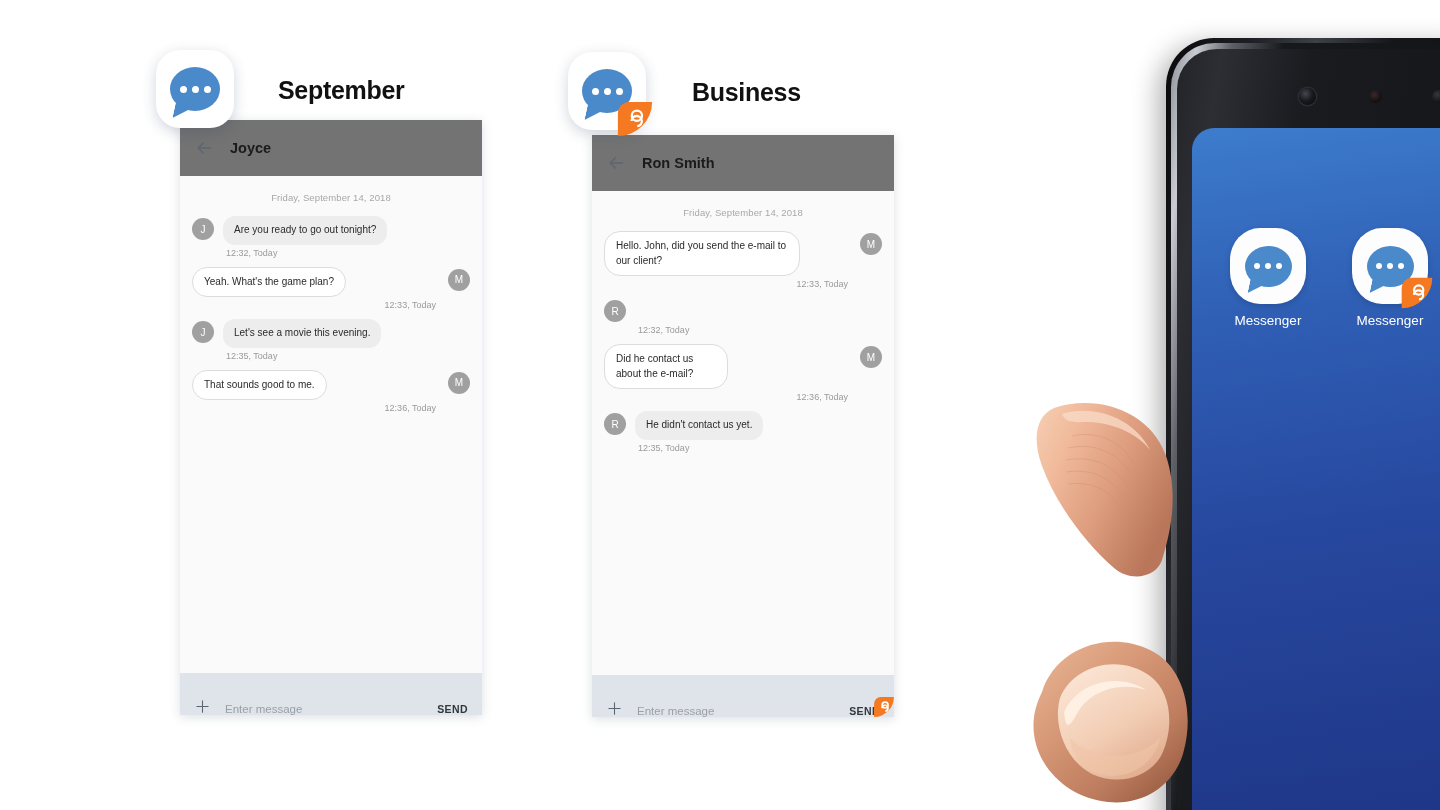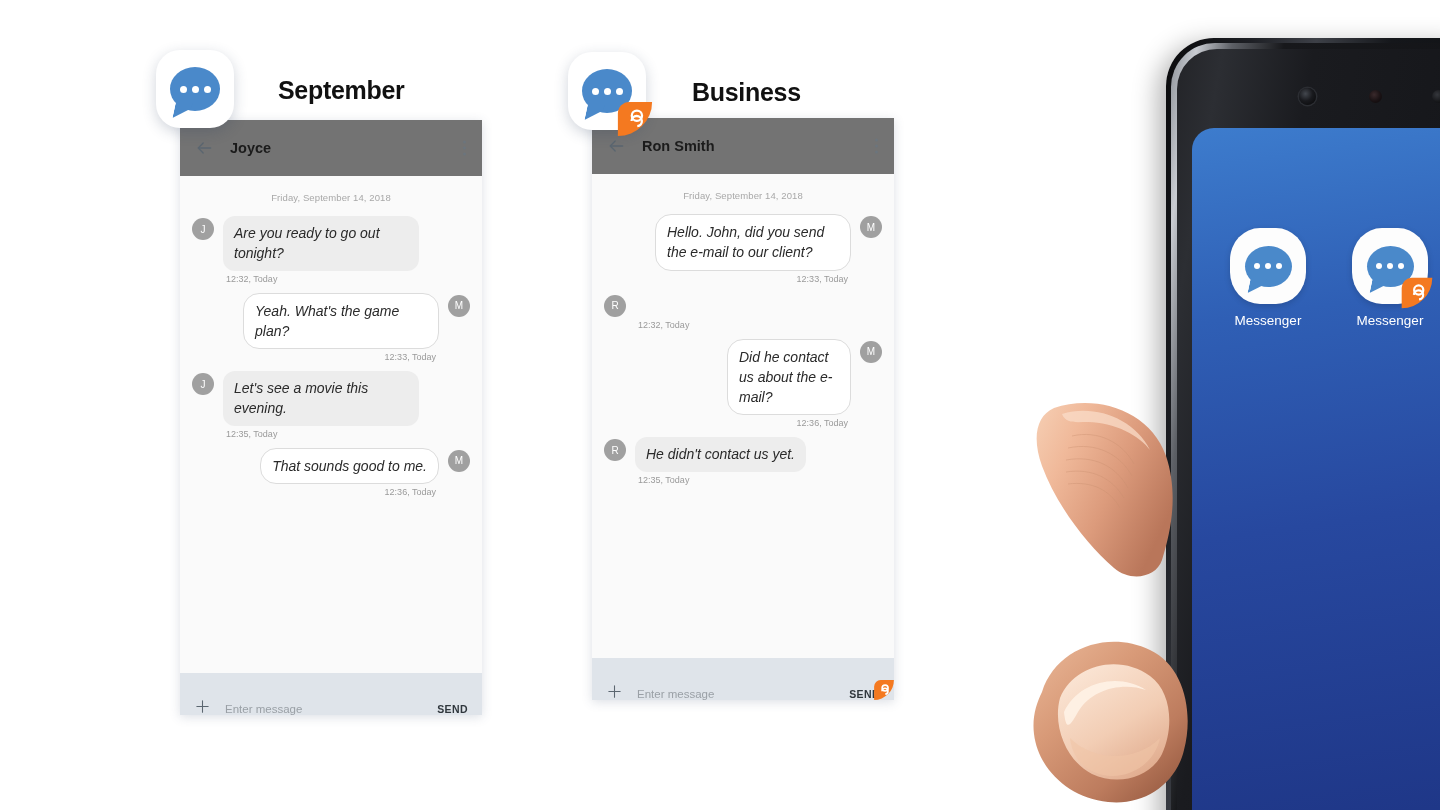--- a/index.html
+++ b/index.html
@@ -108,40 +108,39 @@
   .date-sep {
     text-align: center;
     font-size: 9.5px;
     color: #a8a8a8;
     margin: 4px 0 13px 0;
     letter-spacing: 0.1px;
   }
 
   .row { display: flex; margin-bottom: 3px; }
   .row.in  { justify-content: flex-start; align-items: flex-start; }
-  .row.out { justify-content: flex-end;   align-items: flex-start; }
+  .row.out { justify-content: space-between;   align-items: flex-start; }
 
   .avatar {
     width: 22px; height: 22px; border-radius: 50%;
     background: #a0a0a0;
     color: #ffffff;
     font-size: 10px;
     display: flex; align-items: center; justify-content: center;
     flex: 0 0 22px;
     margin-top: 2px;
   }
   .bubble {
     max-width: 196px;
-    font-size: 14px;
+    font-size: 10px;
     line-height: 1.45;
     color: #2a2a2a;
     padding: 7px 11px;
     word-wrap: break-word;
     white-space: pre-line;
-    font-style: italic;
   }
   .bubble.in {
     background: #ededed;
     border-radius: 12px;
     margin-left: 9px;
   }
   .bubble.out {
     background: #ffffff;
     border: 1px solid #dcdcdc;
     border-radius: 16px;
@@ -349,21 +348,21 @@
     </div>
     <svg class="dual-badge" viewBox="0 0 40 40">
       <path d="M2 38 L2 14 A12 12 0 0 1 14 2 L38 2 A36 36 0 0 1 2 38 Z" fill="#f47920"></path>
       <g fill="none" stroke="#ffffff" stroke-width="2.4">
         <circle cx="22" cy="16.5" r="5.4"></circle>
         <path d="M16.4 22.2 A5.4 5.4 0 1 1 22.4 27.6"></path>
       </g>
     </svg>
   </div>
 
-  <div class="panel" style="left:592px; top:118px; height:582px;">
+  <div class="panel" style="left:592px; top:135px; height:582px;">
 
     <div class="panel-header">
       <svg class="back-arrow" viewBox="0 0 24 24">
         <path d="M20 12 H5 M11 6 L5 12 L11 18" fill="none" stroke="#5b6670" stroke-width="1.6" stroke-linecap="round" stroke-linejoin="round"></path>
       </svg>
       <div class="chat-title">Ron Smith</div>
       <div class="kebab">
         <span></span>
           <span></span>
           <span></span>

